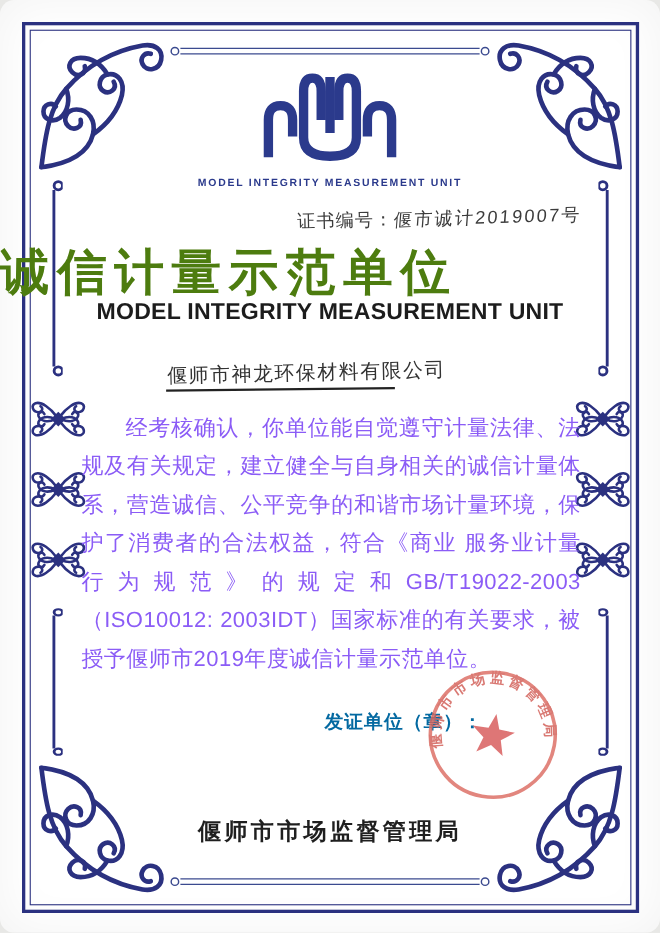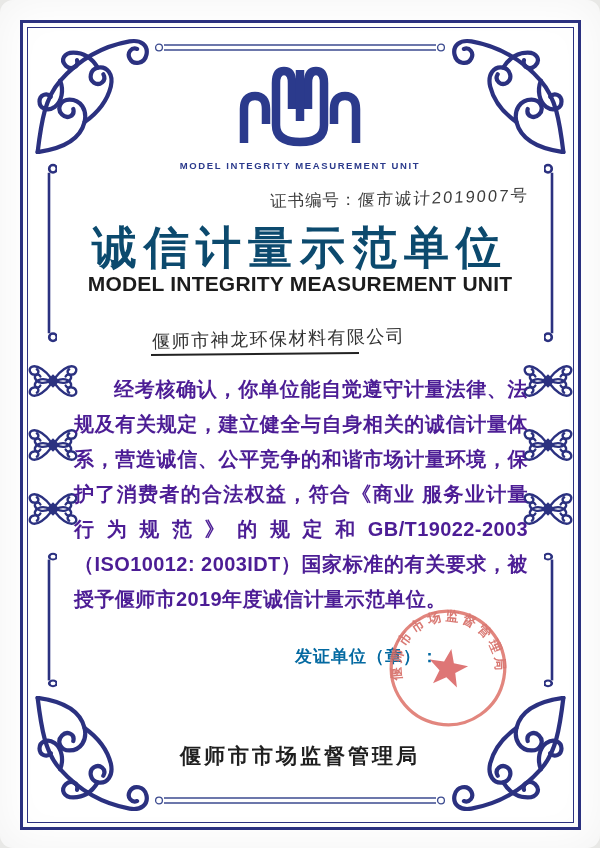--- a/index.html
+++ b/index.html
@@ -32,33 +32,33 @@
   .bfly-col svg{width:54px;height:58px;}
   
   .logo-wrap{position:absolute;top:60px;left:0;width:100%;text-align:center;}
   .logo-wrap svg{width:140px;height:94px;}
   .logo-caption{margin-top:2px;font-size:9.5px;font-weight:bold;letter-spacing:1.6px;color:#2b3a8c;}
   
   .certno{position:absolute;top:188px;right:72px;font-size:16.5px;color:#3c3c3c;
     transform:rotate(-1.2deg);letter-spacing:1px;}
   .certno .val{display:inline-block;transform:skewX(-6deg) rotate(-0.5deg);letter-spacing:2px;}
   
-  .title{position:absolute;top:218px;left:0;width:100%;text-align:center;
+  .title{position:absolute;top:218px;left:0;width:100%;text-align:left;
     font-family:"Liberation Serif","DejaVu Serif",serif;font-weight:bold;
-    font-size:45px;letter-spacing:7px;color:#0c4a6e;}
+    font-size:45px;letter-spacing:7px;color:#4d7c0f;}
   .subtitle{position:absolute;top:272px;left:0;width:100%;text-align:center;
     font-size:21px;font-weight:800;letter-spacing:0.2px;color:#1c1c1c;}
   
   .awardee{position:absolute;left:152px;top:327px;width:230px;font-size:18px;color:#333;
     transform:rotate(-1.3deg);letter-spacing:1.5px;white-space:nowrap;}
   .awardee-line{position:absolute;left:151px;top:353px;width:208px;height:2px;background:#222;
     transform:rotate(-0.6deg);}
   
   .body-text{position:absolute;left:74px;top:372px;width:454px;font-size:20px;line-height:35px;
-    text-align:justify;text-indent:2em;color:#4c1d95;letter-spacing:0.4px;font-weight:700;}
+    text-align:justify;text-indent:2em;color:#8b5cf6;letter-spacing:0.4px;font-weight:400;}
   
   .issuer{position:absolute;left:295px;top:645px;font-size:17px;font-weight:600;color:#0369a1;
     letter-spacing:1px;}
   .seal{position:absolute;left:372px;top:592px;width:152px;height:152px;opacity:0.85;}
   
   .org{position:absolute;top:742px;left:0;width:100%;text-align:center;font-size:21px;
     font-weight:600;letter-spacing:3px;color:#1f1f1f;}
 </style>
 </head>
 <body>

